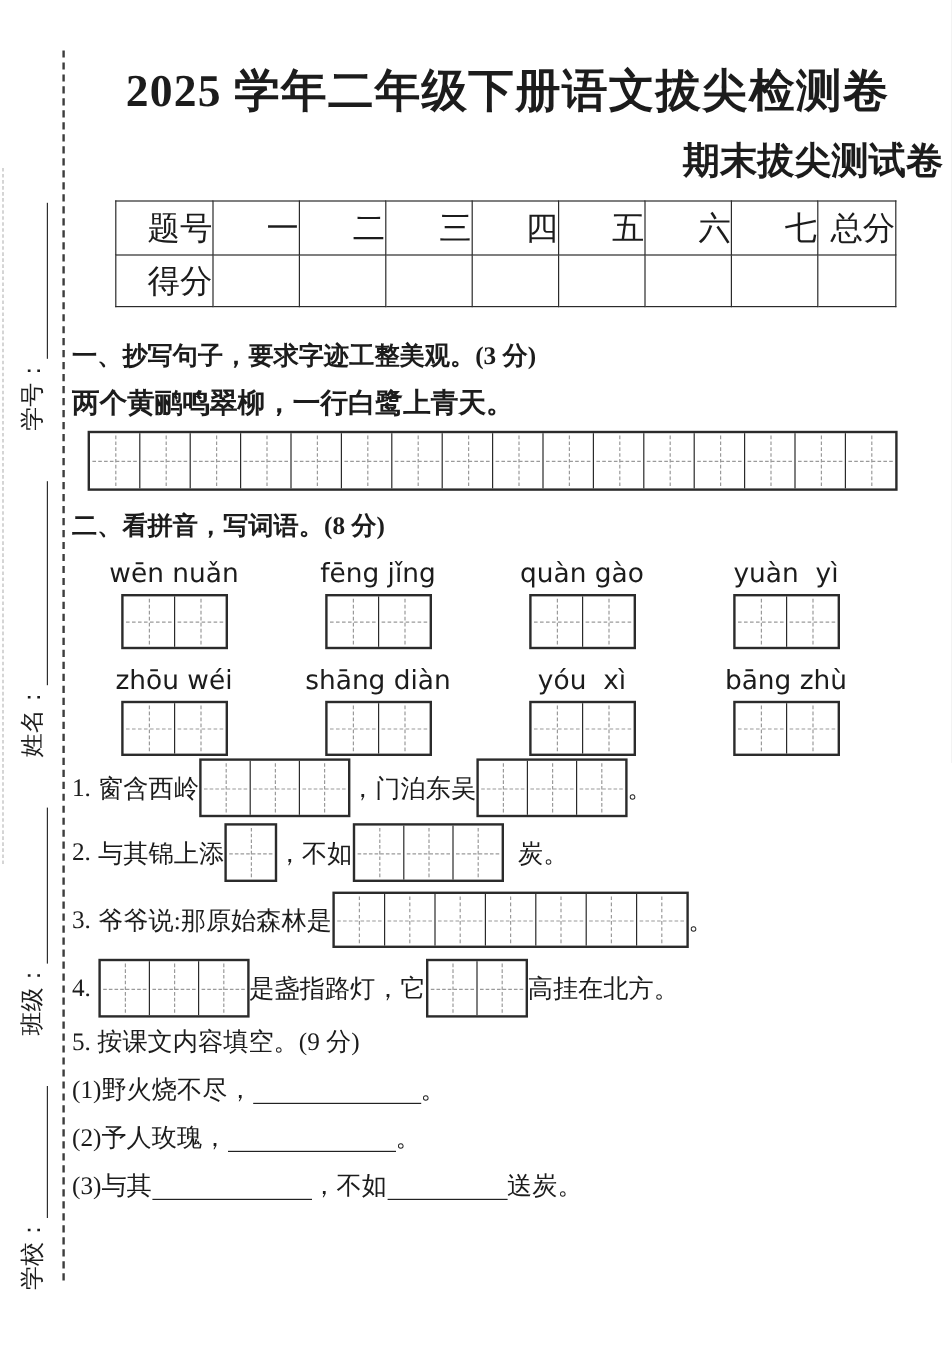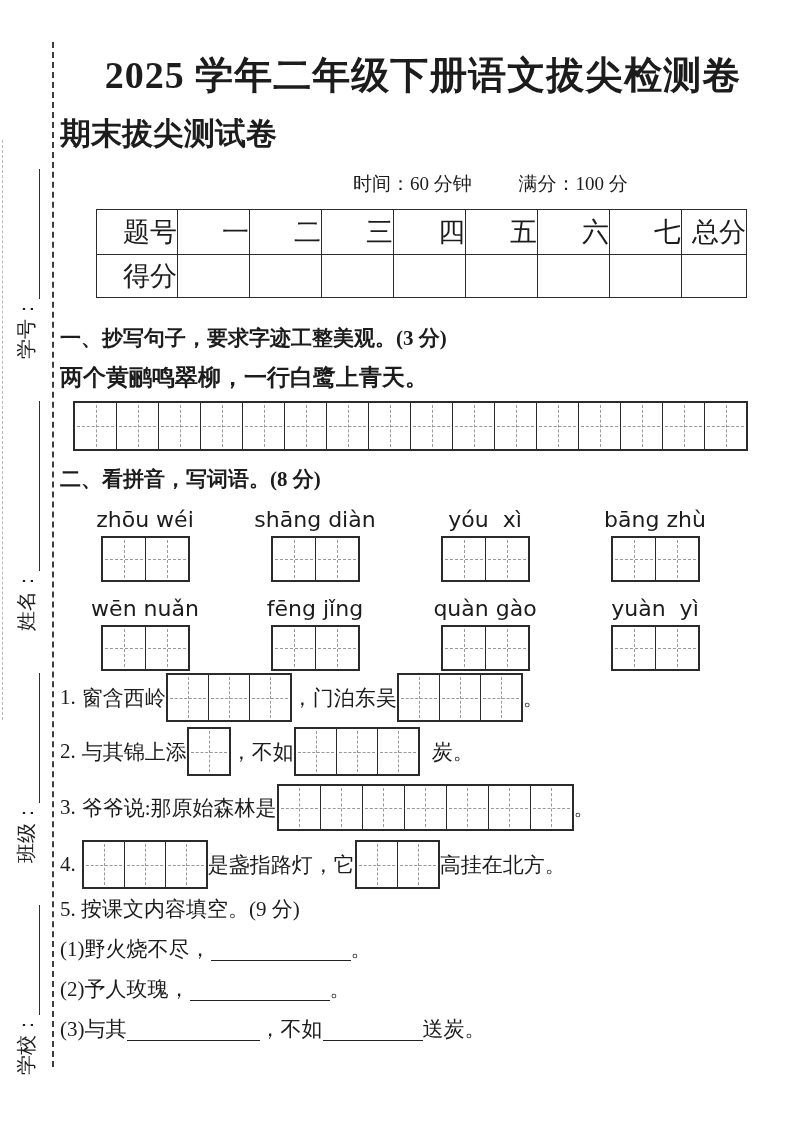--- a/index.html
+++ b/index.html
@@ -16,21 +16,21 @@
     position:absolute; left:6px; top:1075px; width:1000px; height:34px;
     transform-origin:0 0; transform:rotate(-90deg);
     display:flex; align-items:flex-end; font-size:20px; white-space:nowrap;
   }
   .seal-item { margin-right:42px; display:inline-flex; align-items:flex-end; }
   .seal-blank { display:inline-block; border-bottom:1.6px solid #2e2e2e; height:24px; }
   .sb1{width:110px}.sb2{width:130px}.sb3{width:170px}.sb4{width:130px}
   
   .content { position:absolute; left:60px; top:0; width:726px; }
   .title    { margin-top:50px; text-align:center; font-size:38px; font-weight:bold; letter-spacing:1px; }
-  .subtitle { margin-top:12px; text-align:left; font-size:31px; font-weight:bold; }
+  .subtitle { margin-top:12px; text-align:right; font-size:31px; font-weight:bold; }
   .meta     { margin-top:16px; padding-left:293px; font-size:19px; }
   .meta span:first-child { margin-right:42px; }
   
   table.score { border-collapse:collapse; margin-left:36px; margin-top:12px; table-layout:fixed; }
   table.score td { border:1.6px solid #2b2b2b; text-align:right; font-size:27px; padding:0; }
   td.chead { width:80px; } td.cnum { width:71px; } td.ctot { width:64px; }
   tr.r1 td { height:44px; } tr.r2 td { height:42px; }
   
   .heading  { font-size:21px; font-weight:bold; }
   .h1 { margin-top:26px; } .h2 { margin-top:12px; } .h3 { margin-top:14px; }
@@ -85,24 +85,20 @@
     <span class="seal-item">
       <span>学号：</span>
       <span class="seal-blank sb4"></span>
     </span>
   </div>
 
   <div class="content">
 
     <div class="title">2025 学年二年级下册语文拔尖检测卷</div>
     <div class="subtitle">期末拔尖测试卷</div>
-    <div class="meta">
-      <span>时间：60 分钟</span>
-      <span>满分：100 分</span>
-    </div>
 
     <table class="score">
       <tbody>
           <tr class="r1">
         <td class="chead">题号</td>
         <td class="cnum">一</td>
         <td class="cnum">二</td>
         <td class="cnum">三</td>
         <td class="cnum">四</td>
         <td class="cnum">五</td>
@@ -141,20 +137,50 @@
         <div class="cell"></div>
         <div class="cell"></div>
         <div class="cell"></div>
         <div class="cell"></div>
         <div class="cell"></div>
       </div>
 
     <div class="heading h2">二、看拼音，写词语。(8 分)</div>
     <div class="py-row">
       <div class="py-group">
+        <span class="py-label">wēn nuǎn</span>
+        <span class="cellgroup sz-py">
+            <div class="cell"></div>
+            <div class="cell"></div>
+          </span>
+      </div>
+      <div class="py-group">
+        <span class="py-label">fēng jǐng</span>
+        <span class="cellgroup sz-py">
+            <div class="cell"></div>
+            <div class="cell"></div>
+          </span>
+      </div>
+      <div class="py-group">
+        <span class="py-label">quàn gào</span>
+        <span class="cellgroup sz-py">
+            <div class="cell"></div>
+            <div class="cell"></div>
+          </span>
+      </div>
+      <div class="py-group">
+        <span class="py-label">yuàn  yì</span>
+        <span class="cellgroup sz-py">
+            <div class="cell"></div>
+            <div class="cell"></div>
+          </span>
+      </div>
+    </div>
+    <div class="py-row">
+      <div class="py-group">
         <span class="py-label">zhōu wéi</span>
         <span class="cellgroup sz-py">
             <div class="cell"></div>
             <div class="cell"></div>
           </span>
       </div>
       <div class="py-group">
         <span class="py-label">shāng diàn</span>
         <span class="cellgroup sz-py">
             <div class="cell"></div>
@@ -163,50 +189,20 @@
       </div>
       <div class="py-group">
         <span class="py-label">yóu  xì</span>
         <span class="cellgroup sz-py">
             <div class="cell"></div>
             <div class="cell"></div>
           </span>
       </div>
       <div class="py-group">
         <span class="py-label">bāng zhù</span>
-        <span class="cellgroup sz-py">
-            <div class="cell"></div>
-            <div class="cell"></div>
-          </span>
-      </div>
-    </div>
-    <div class="py-row">
-      <div class="py-group">
-        <span class="py-label">wēn nuǎn</span>
-        <span class="cellgroup sz-py">
-            <div class="cell"></div>
-            <div class="cell"></div>
-          </span>
-      </div>
-      <div class="py-group">
-        <span class="py-label">fēng jǐng</span>
-        <span class="cellgroup sz-py">
-            <div class="cell"></div>
-            <div class="cell"></div>
-          </span>
-      </div>
-      <div class="py-group">
-        <span class="py-label">quàn gào</span>
-        <span class="cellgroup sz-py">
-            <div class="cell"></div>
-            <div class="cell"></div>
-          </span>
-      </div>
-      <div class="py-group">
-        <span class="py-label">yuàn  yì</span>
         <span class="cellgroup sz-py">
             <div class="cell"></div>
             <div class="cell"></div>
           </span>
       </div>
     </div>
 
 
     <div class="q-line q1">
       <span class="qnum">1.</span>

